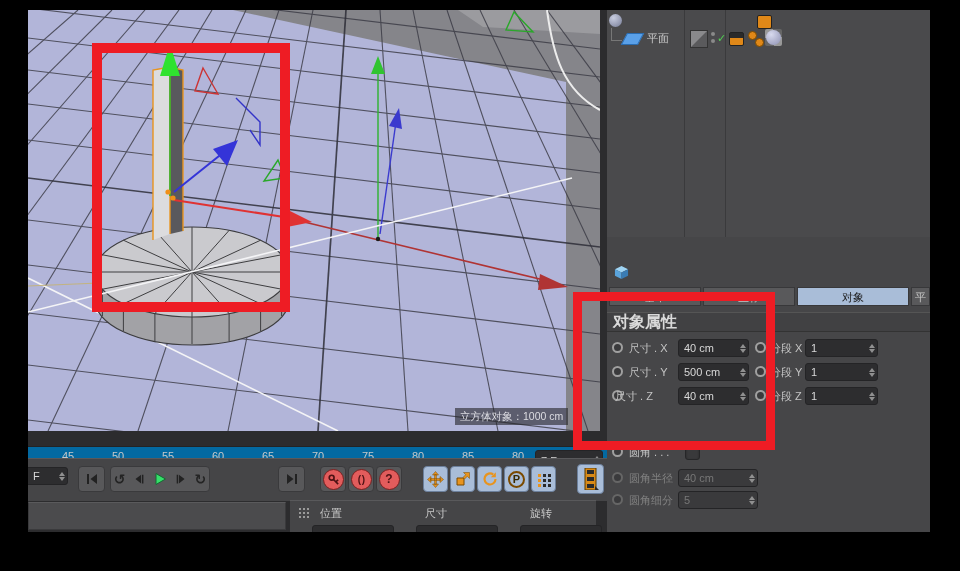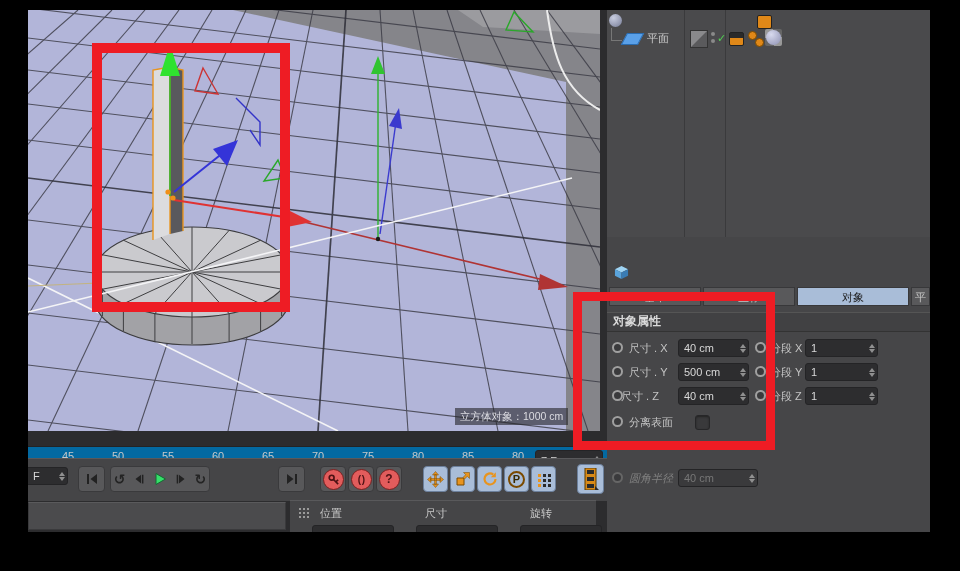--- a/index.html
+++ b/index.html
@@ -39,26 +39,26 @@
             background-size:4px 4px;}
   .titlerow{left:0;top:24px;width:323px;height:24px;}
   .titletext{font-size:11.5px;color:#d8d8d8;line-height:24px;}
   .cubeicon{width:15px;height:15px;}
   .tabs{left:2px;top:50px;width:321px;height:19px;}
   .tab{height:19px;background:#59595b;border:1px solid #38383a;color:#c8c8c8;font-size:11px;
        text-align:center;line-height:18px;overflow:hidden;box-sizing:border-box;}
   .tab.sel{background:#a9bdd8;color:#1b1b1b;}
   .sechdr{left:0;top:75px;width:323px;height:18px;background:#414143;border-top:1px solid #555;
           border-bottom:1px solid #333;}
-  .sechdr span{font-size:12px;color:#dadada;font-weight:bold;line-height:17px;}
+  .sechdr span{font-size:16px;color:#dadada;font-weight:bold;line-height:17px;}
   .arow{left:0;right:0;height:20px;}
   .rad{width:11px;height:11px;border:2px solid #a0a0a0;border-radius:50%;background:#3a3a3c;box-sizing:border-box;}
   .rad.dim{border-color:#666;}
   .albl{font-size:11px;color:#c4c4c4;line-height:20px;white-space:nowrap;}
-  .albl.dim{color:#808080;font-style:italic;}
+  .albl.dim{color:#808080;}
   .fld{height:18px;background:#2d2d2f;border:1px solid #242426;border-radius:3px;box-sizing:border-box;
        display:flex;align-items:center;}
   .fld .fv{flex:1;font-size:11px;color:#d8d8d8;padding-left:5px;line-height:16px;}
   .fld.dim{background:#3a3a3c;}
   .fld.dim .fv{color:#777;}
   .spin{width:10px;display:flex;flex-direction:column;align-items:center;justify-content:center;}
   .spin::before{content:"";border:3px solid transparent;border-bottom:4px solid #909090;margin-bottom:1px;}
   .spin::after{content:"";border:3px solid transparent;border-top:4px solid #909090;}
   .chk{width:13px;height:13px;background:#39393b;border:1px solid #262628;border-radius:3px;
        box-shadow:inset 0 1px 2px #222;}
@@ -273,42 +273,50 @@
           </div>
           <span class="p rad" style="left:148px;top:4px"></span>
           <span class="p albl" style="left:163px">分段 Y</span>
           <div class="p fld" style="left:198px;top:1px;width:73px">
             <span class="fv">1</span>
               <span class="spin"></span>
           </div>
         </div>
         <div class="p arow" style="top:149px">
           <span class="p rad" style="left:5px;top:4px"></span>
-          <span class="p albl" style="left:14px">尺寸 . Z</span>
+          <span class="p albl" style="left:8px">尺寸 . Z</span>
           <div class="p fld" style="left:71px;top:1px;width:71px">
             <span class="fv">40 cm</span>
               <span class="spin"></span>
           </div>
           <span class="p rad" style="left:148px;top:4px"></span>
           <span class="p albl" style="left:163px">分段 Z</span>
           <div class="p fld" style="left:198px;top:1px;width:73px">
             <span class="fv">1</span>
               <span class="spin"></span>
           </div>
         </div>
-        <div class="p arow" style="top:175px">
+        <div class="p arow" style="top:205px">
           <span class="p rad" style="left:5px;top:4px"></span>
-          <span class="p albl" style="left:22px">分离表面</span>
-          <span class="p chk" style="left:88px;top:3px"></span>
+          <span class="p albl" style="left:22px">圆角 . . .</span>
+          <span class="p chk" style="left:78px;top:3px"></span>
         </div>
         <div class="p arow" style="top:231px">
           <span class="p rad dim" style="left:5px;top:4px"></span>
           <span class="p albl dim" style="left:22px">圆角半径</span>
           <div class="p fld dim" style="left:71px;top:1px;width:80px">
             <span class="fv">40 cm</span>
+              <span class="spin"></span>
+          </div>
+        </div>
+        <div class="p arow" style="top:253px">
+          <span class="p rad dim" style="left:5px;top:4px"></span>
+          <span class="p albl dim" style="left:22px">圆角细分</span>
+          <div class="p fld dim" style="left:71px;top:1px;width:80px">
+            <span class="fv">5</span>
               <span class="spin"></span>
           </div>
         </div>
       </div>
     </div>
 
     <div class="p ruler">
       <span class="p tick" style="left:28px">45</span>
       <span class="p tick" style="left:78px">50</span>
       <span class="p tick" style="left:128px">55</span>

